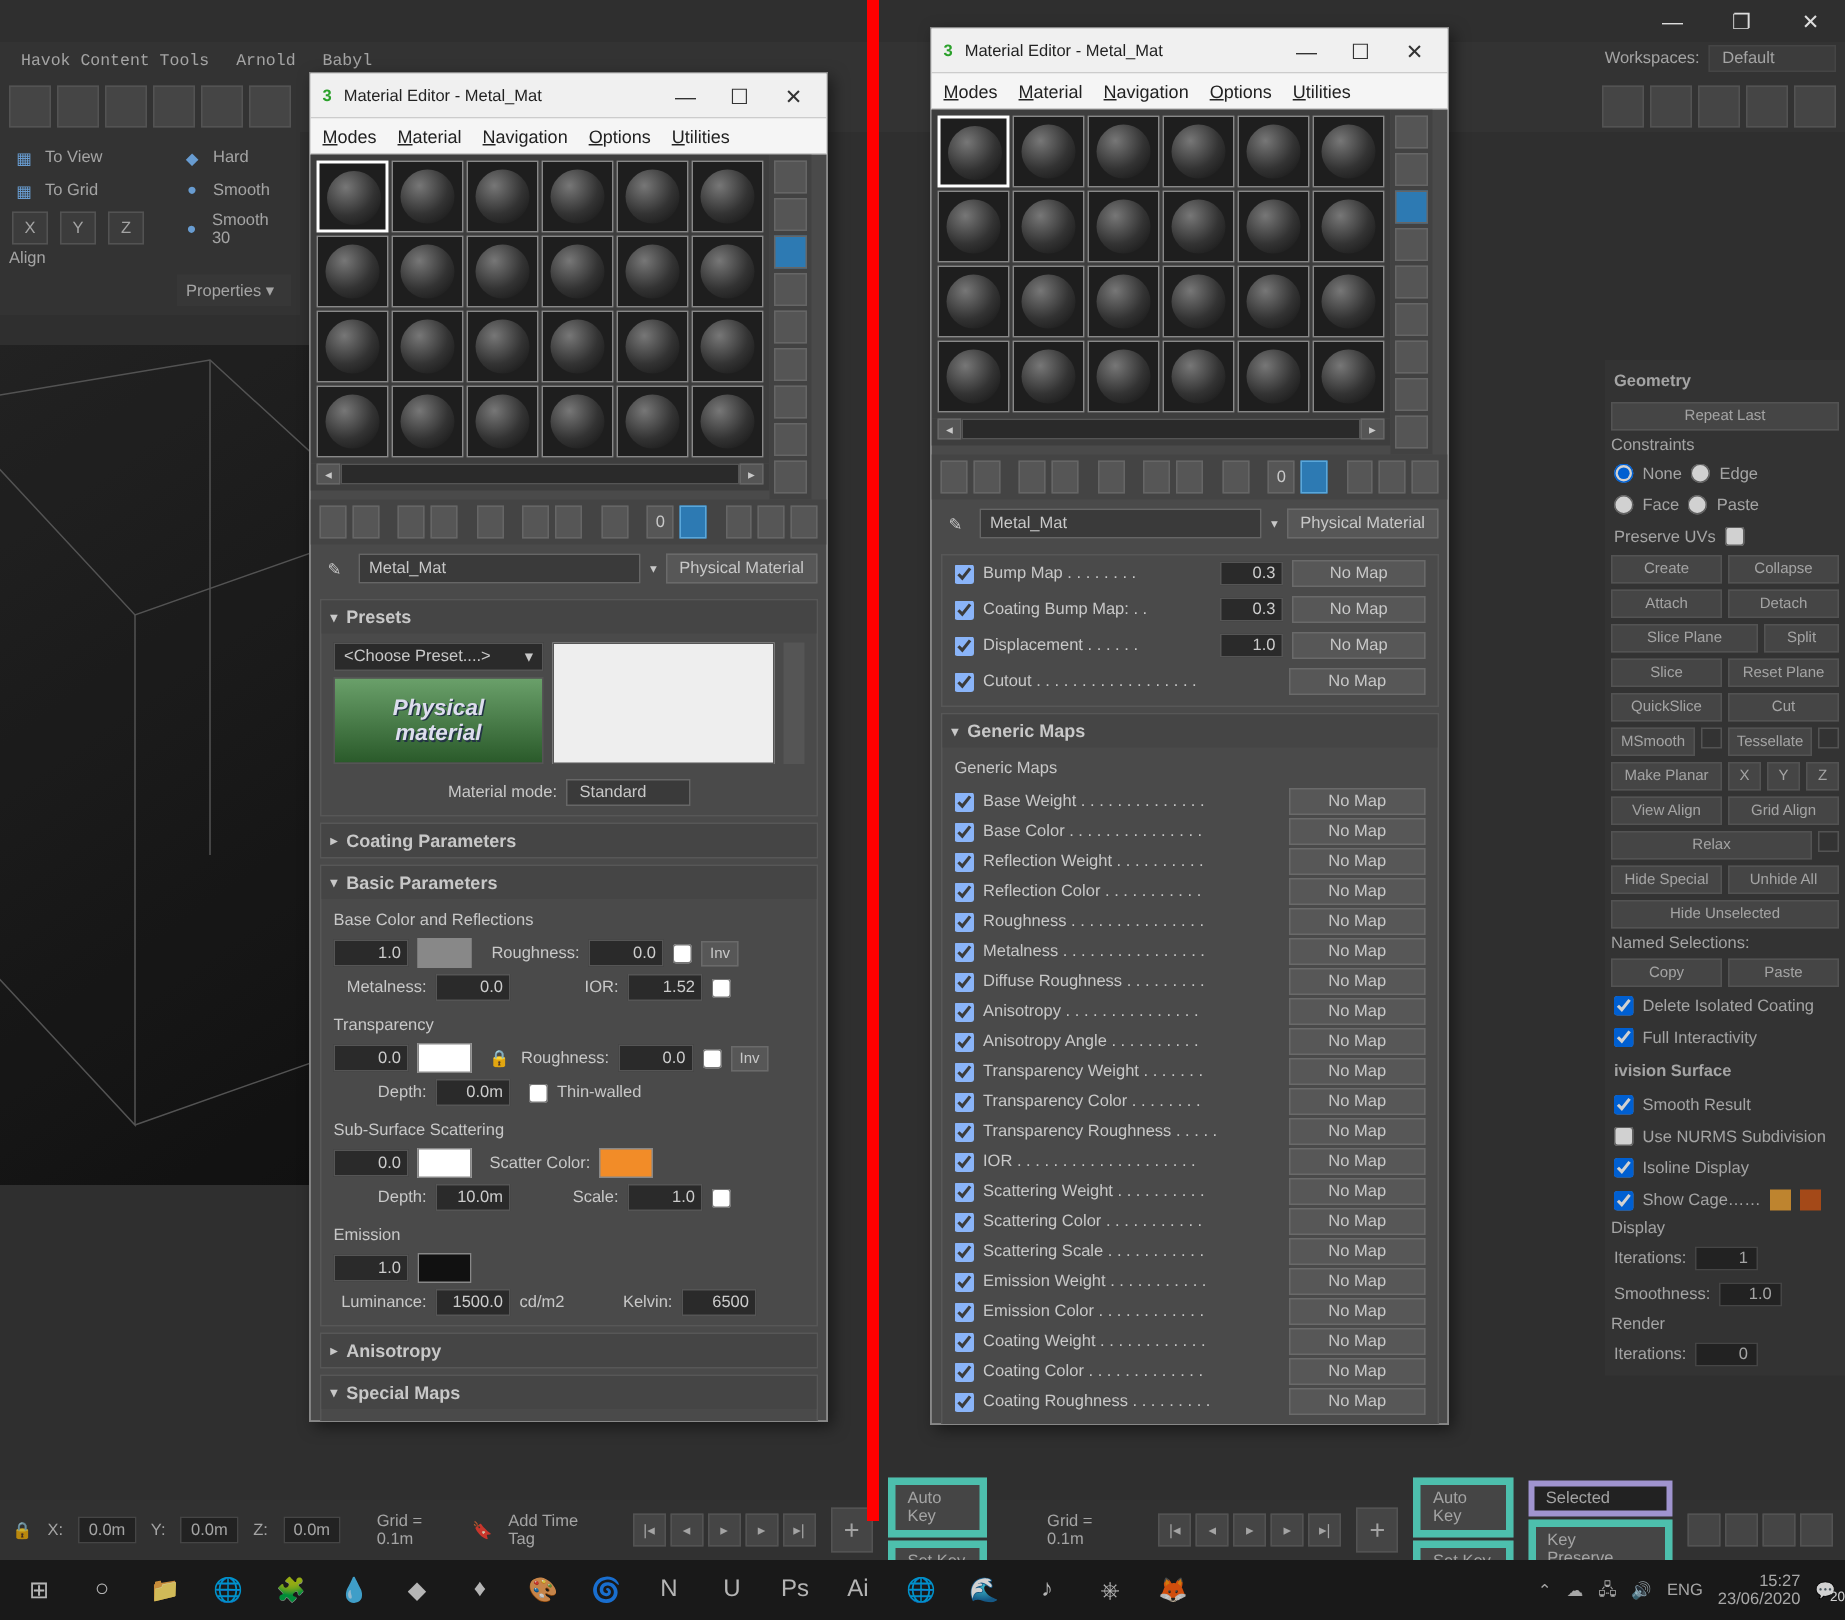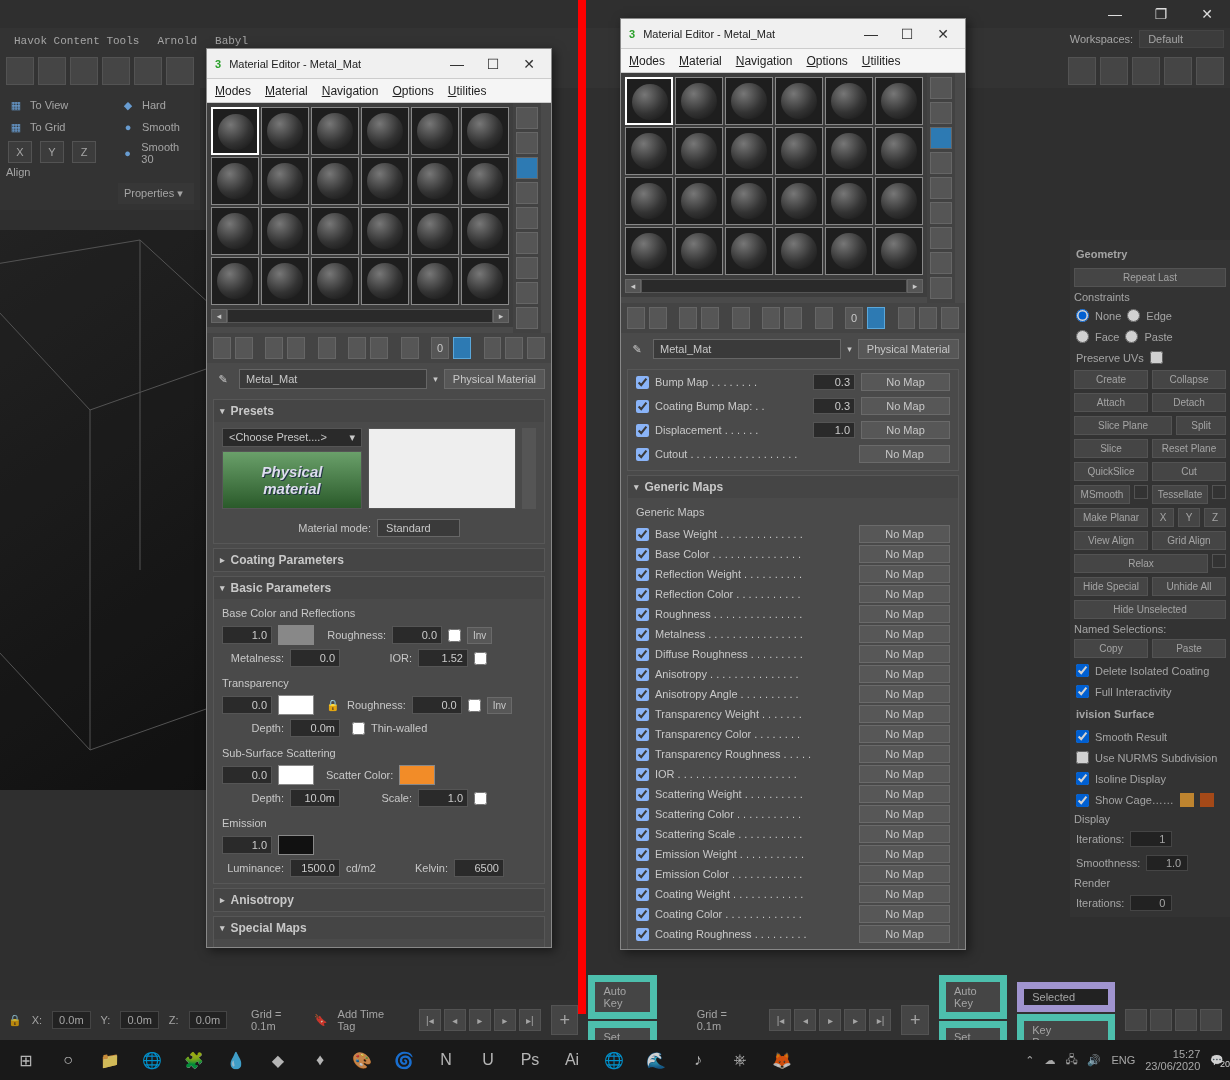--- a/index.html
+++ b/index.html
@@ -86,23 +86,23 @@
 .inv-btn { background:#575757; border:1px solid #6a6a6a; padding:2px 5px; font-size:10px; }
 .mapchk-row { display: flex; align-items: center; gap: 6px; padding: 1px 0; }
 .mapchk-row input[type=checkbox] { accent-color: #8ab4f8; }
 .mapchk-row .mapname { flex: 0 0 152px; white-space: nowrap; overflow: hidden; }
 .mapchk-row .mval { width: 42px; background: #2a2a2a; border: 1px solid #555; color: #ccc; padding: 1px 4px; font-size: 11px; text-align: right; }
 
 
 .timeline { position: absolute; left: 0; bottom: 80px; width: 100%; height: 26px; background: #3c3c3c; display: flex; align-items: center; padding: 0 8px; font-size: 10px; color: #aaa; gap: 120px; }
 .status-bar { position: absolute; left: 0; bottom: 40px; width: 100%; height: 40px; background: #3c3c3c; display: flex; align-items: center; padding: 0 8px; gap: 10px; font-size: 11px; }
 .status-bar .xyz { background: #2a2a2a; border: 1px solid #555; padding: 2px 6px; }
-.status-bar .btn { background: #555; border: 7px solid #5eead4; padding: 3px 8px; }
+.status-bar .btn { background: #555; border: 5px solid #5eead4; padding: 3px 8px; }
 .status-bar .plybtn { width: 22px; height: 22px; background:#555; border:1px solid #666; display:flex; align-items:center; justify-content:center; font-size:10px; }
-.key-filter-combo { background:#2a2a2a; border:7px solid #c4b5fd; padding:2px 8px; }
+.key-filter-combo { background:#2a2a2a; border:4px solid #c4b5fd; padding:2px 8px; }
 .plus-big { width: 30px; height: 30px; background:#555; border:1px solid #666; display:flex; align-items:center; justify-content:center; font-size:18px; }
 
 .taskbar { position: absolute; left: 0; bottom: 0; width: 100%; height: 40px; background: #1f1f1f; display: flex; align-items: center; padding: 0 6px; gap: 6px; }
 .task-icon { width: 40px; height: 32px; display: flex; align-items: center; justify-content: center; font-size: 16px; color: #ddd; }
 .tray { margin-left: auto; display: flex; align-items: center; gap: 10px; color: #ccc; font-size: 11px; }
 .tray .stack { display:flex; flex-direction:column; align-items:flex-end; line-height:1.1; }
 .wkspc-area { position:absolute; top:30px; right:6px; display:flex; align-items:center; gap:6px; z-index:30; }
 
 .win-ctrl { position:absolute; top:0; right:0; height:28px; display:flex; z-index:60; }
 .win-ctrl div { width:46px; display:flex; align-items:center; justify-content:center; color:#ddd; font-size:14px; }

